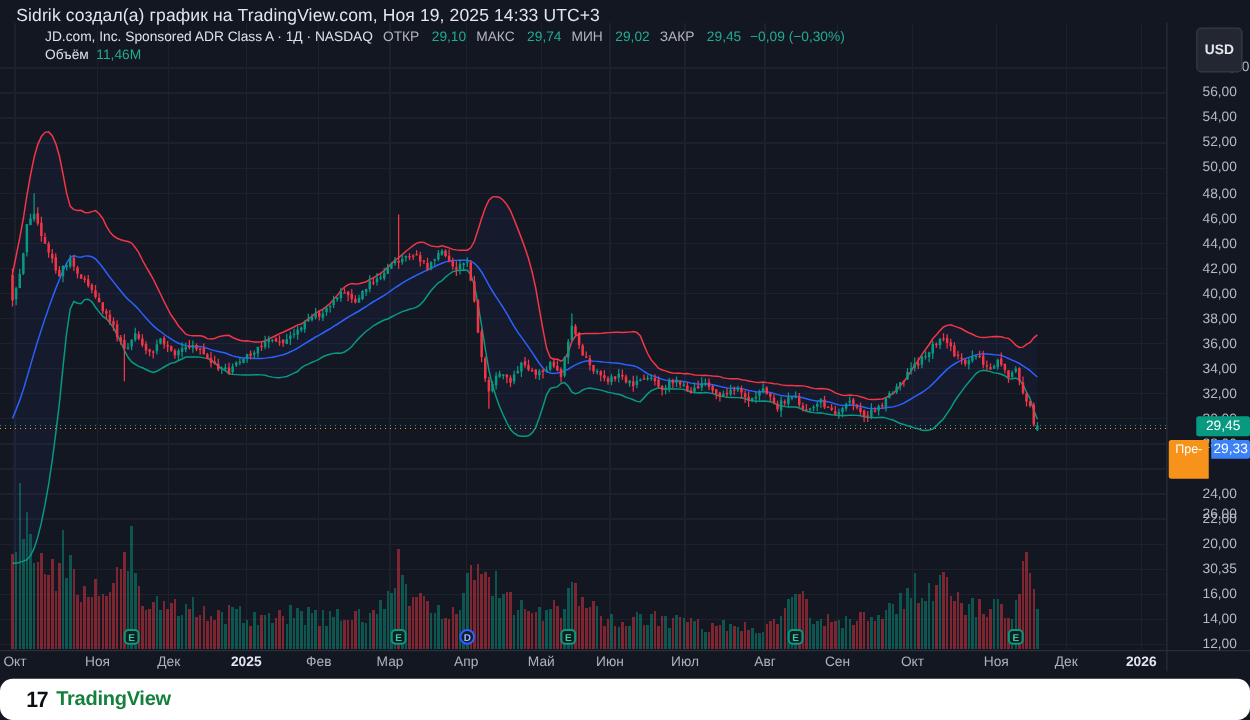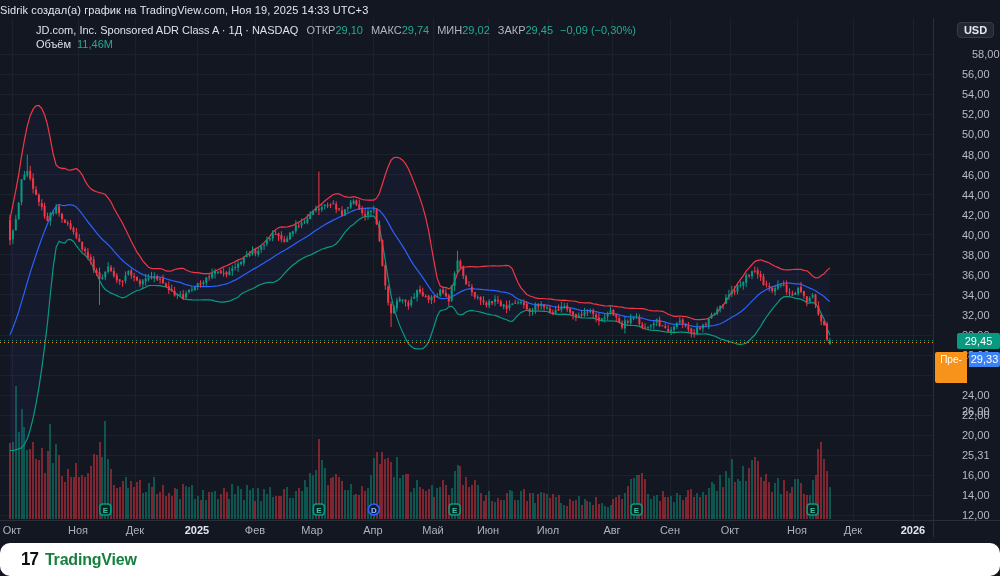--- a/index.html
+++ b/index.html
@@ -1,41 +1,41 @@
 <!DOCTYPE html>
 <html><head>
 <meta charset="utf-8">
 <style>
   html,body{margin:0;padding:0;background:#0b0e14;}
   #app{position:relative;width:1000px;height:576px;background:#131722;overflow:hidden;
        font-family:"Liberation Sans",sans-serif;-webkit-font-smoothing:antialiased;}
-  .attribution{position:absolute;left:0;top:4px;font-size:11px;color:#e3e6ee;letter-spacing:.1px;}
+  .attribution{position:absolute;left:13px;top:4px;font-size:14px;color:#e3e6ee;letter-spacing:.1px;}
   #chart-svg{position:absolute;left:0;top:0;width:1000px;height:543px;display:block;}
   
   #legend{position:absolute;left:36px;top:23px;font-size:11px;line-height:14px;white-space:nowrap;}
   #legend .row{height:14px;}
   .sym{color:#dde1ea;}
   .lbl{color:#b2b5be;margin-left:8px;}
-  .val{margin-left:0;}
+  .val{margin-left:10px;}
   .par{color:#868b98;margin-left:4px;}
   
   .axis-line-h{position:absolute;left:0;top:520px;width:1000px;height:1px;background:#2a2e39;}
   .axis-line-v{position:absolute;left:933px;top:18px;width:1px;height:519px;background:#2a2e39;}
   #price-axis{position:absolute;left:933px;top:0;width:67px;height:543px;}
   .ptick{position:absolute;left:29px;font-size:11px;color:#b6bac4;line-height:12px;}
   #time-axis{position:absolute;left:0;top:521px;width:933px;height:16px;padding-left:32px;}
   .ttick{position:absolute;top:3px;width:40px;text-align:center;font-size:11px;color:#aeb2bc;}
   .ttick.bold{color:#e3e6ee;font-weight:bold;}
   
   .badge{position:absolute;font-size:11px;color:#fff;text-align:center;border-radius:2px;line-height:16px;height:16px;}
   #last-price-badge{left:957px;top:333px;width:43px;}
   #pre-label-badge{left:935px;top:352px;width:32px;height:31px;line-height:15px;font-size:10px;border-radius:2px 0 0 2px;}
   #pre-price-badge{left:969px;top:352px;width:31px;height:15px;line-height:15px;border-radius:0 2px 2px 0;}
   
-  #currency-button{position:absolute;left:957px;top:22px;width:37px;height:16px;background:#232732;
+  #currency-button{position:absolute;left:957px;top:22px;width:37px;height:36px;background:#232732;
       border:1px solid #363b47;border-radius:4px;color:#e6e8ee;font-size:11px;font-weight:bold;
       font-family:"Liberation Sans",sans-serif;display:flex;align-items:center;justify-content:center;cursor:pointer;padding:0;}
   
   #footer{position:absolute;left:0;bottom:0;width:1000px;height:33px;background:#ffffff;
       display:flex;align-items:center;padding-left:21px;box-sizing:border-box;border-radius:10px;}
   #footer .mark{font-weight:900;font-size:17px;color:#0c0f17;letter-spacing:-1px;transform:scaleY(1.05);}
   #footer .brand{margin-left:7px;font-size:16px;font-weight:bold;color:#15803d;letter-spacing:-.2px;}
 </style>
 </head>
 <body>
@@ -998,21 +998,21 @@
       <div class="ptick" style="top: 249px;">38,00</div>
       <div class="ptick" style="top: 269px;">36,00</div>
       <div class="ptick" style="top: 289px;">34,00</div>
       <div class="ptick" style="top: 309px;">32,00</div>
       <div class="ptick" style="top: 329px;">30,00</div>
       <div class="ptick" style="top: 349px;">28,00</div>
       <div class="ptick" style="top: 369px; margin-top: 36px;">26,00</div>
       <div class="ptick" style="top: 389px;">24,00</div>
       <div class="ptick" style="top: 409px;">22,00</div>
       <div class="ptick" style="top: 429px;">20,00</div>
-      <div class="ptick" style="top: 449px;">25,31</div>
+      <div class="ptick" style="top: 449px;">30,35</div>
       <div class="ptick" style="top: 469px;">16,00</div>
       <div class="ptick" style="top: 489px;">14,00</div>
       <div class="ptick" style="top: 509px;">12,00</div>
     </div>
   <div id="time-axis">
       <div class="ttick" style="left: -8px;">Окт</div>
       <div class="ttick" style="left: 58px;">Ноя</div>
       <div class="ttick" style="left: 115px;">Дек</div>
       <div class="ttick bold" style="left: 177px;">2025</div>
       <div class="ttick" style="left: 235px;">Фев</div>

